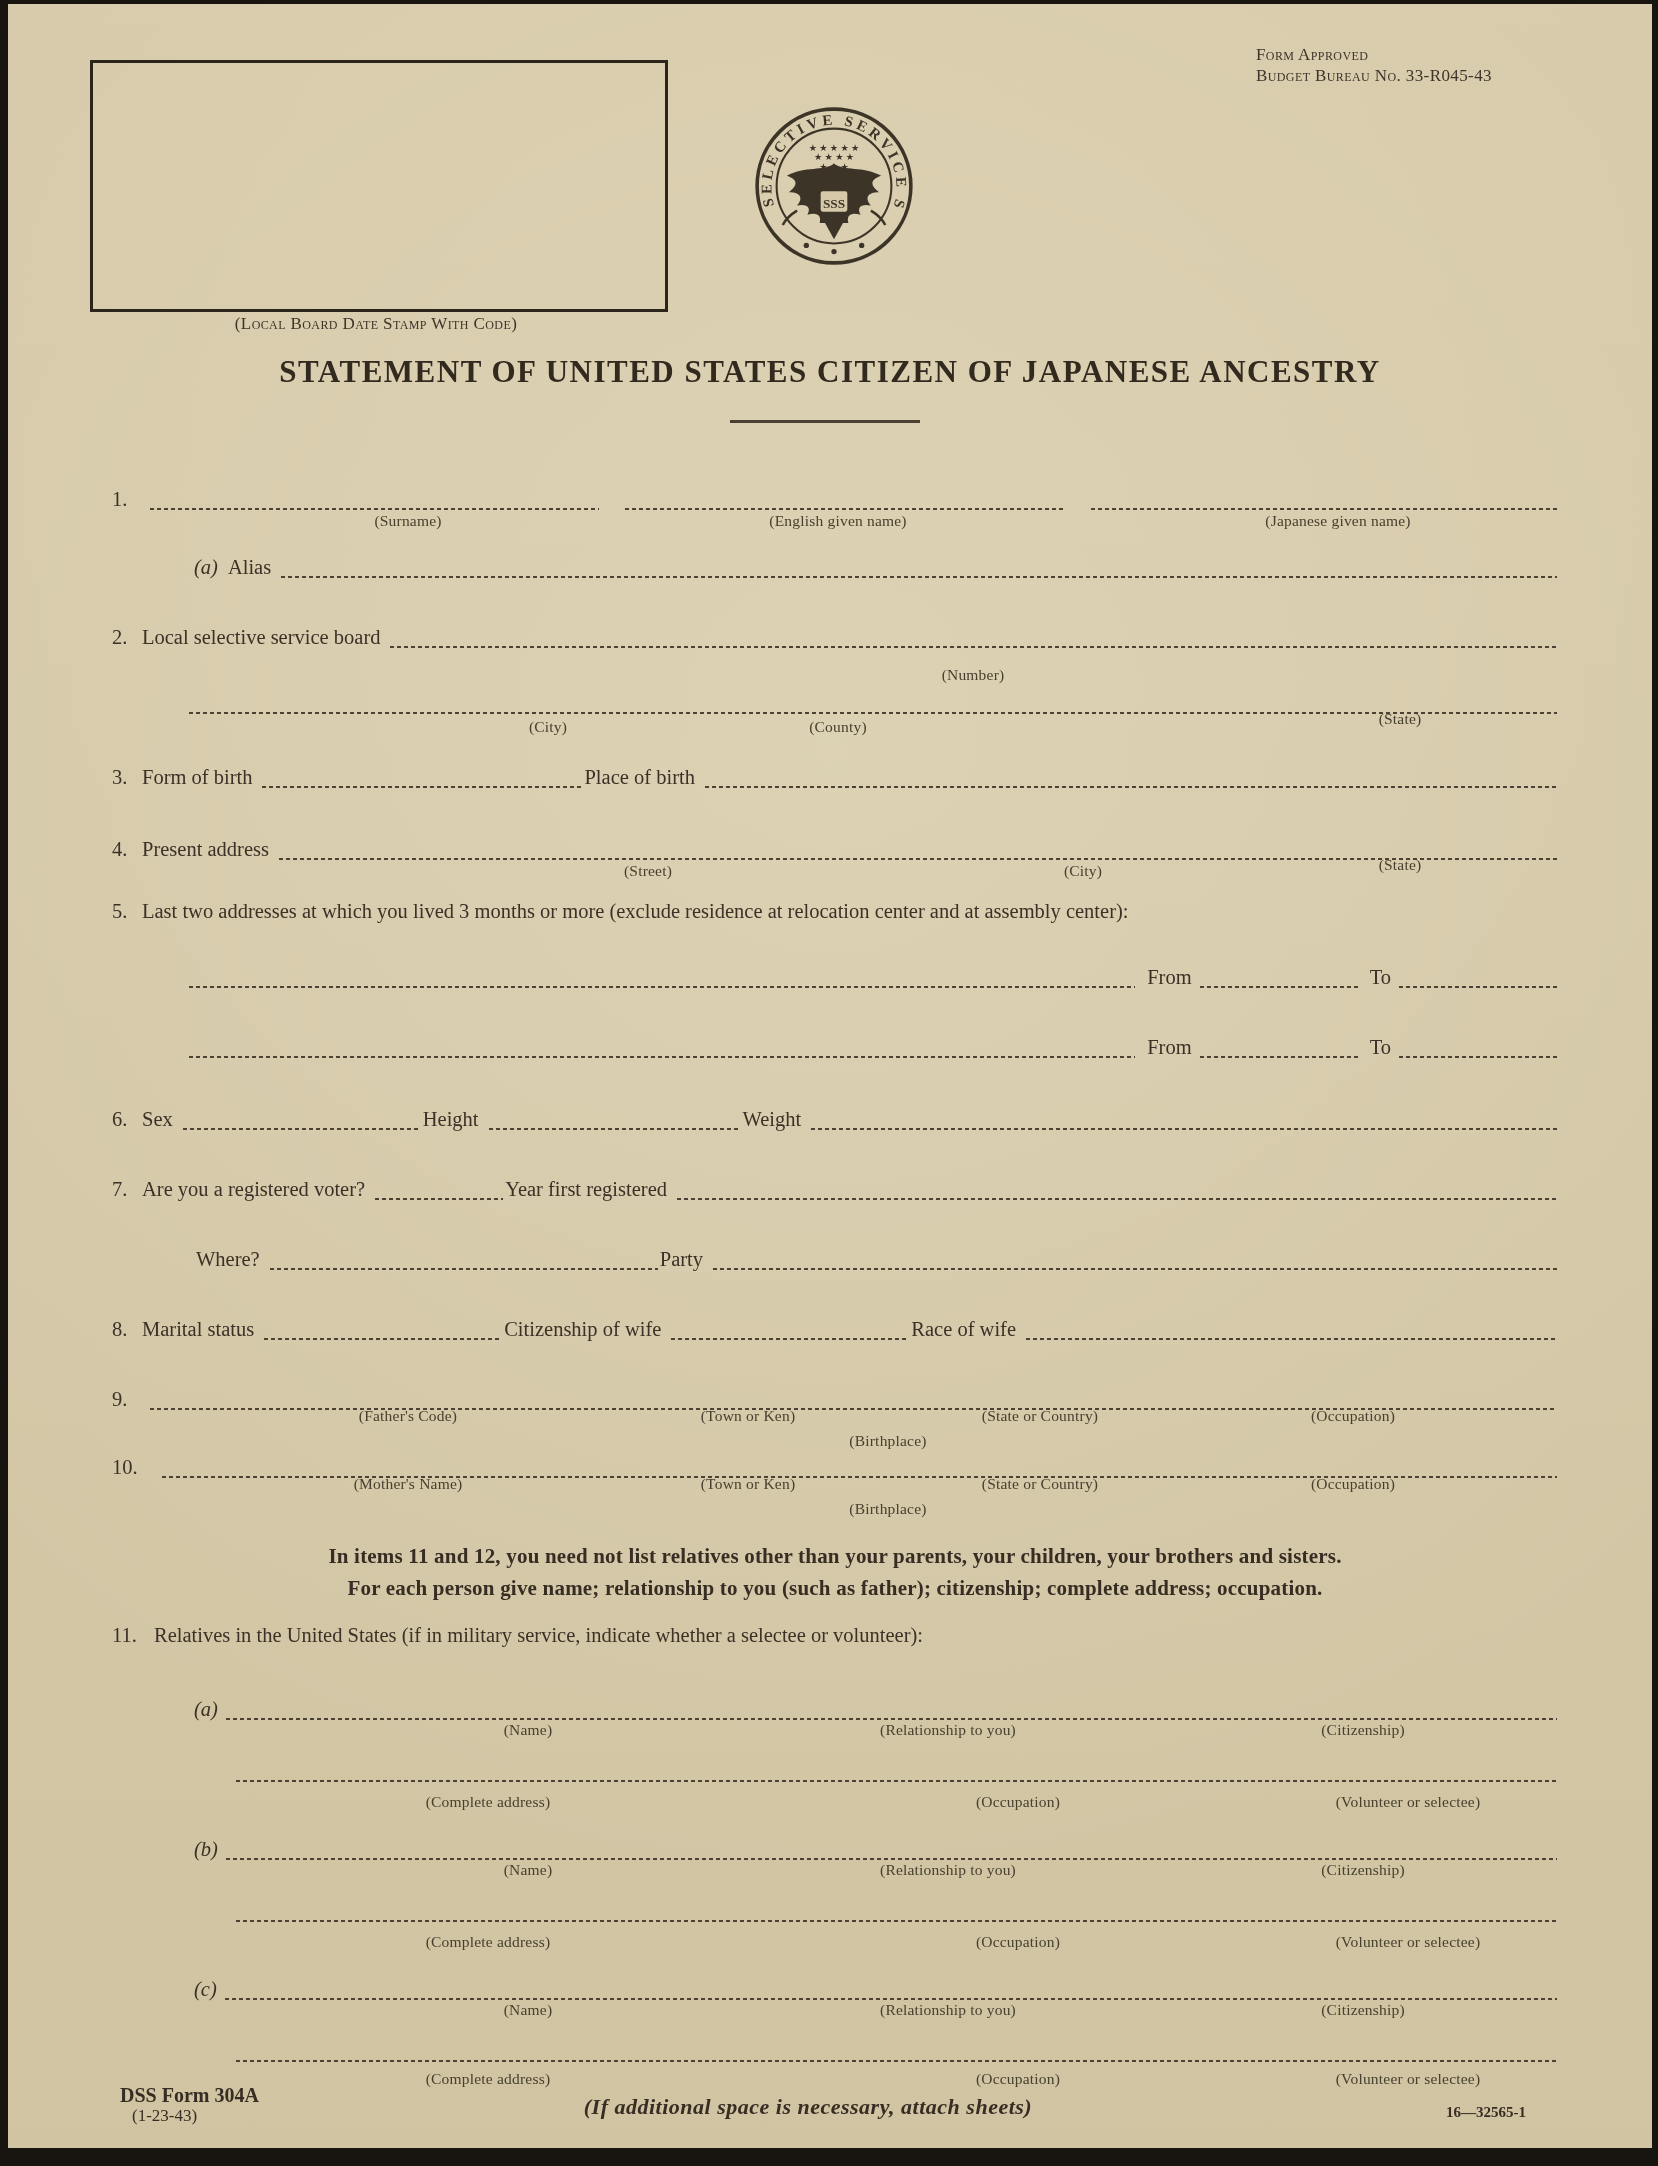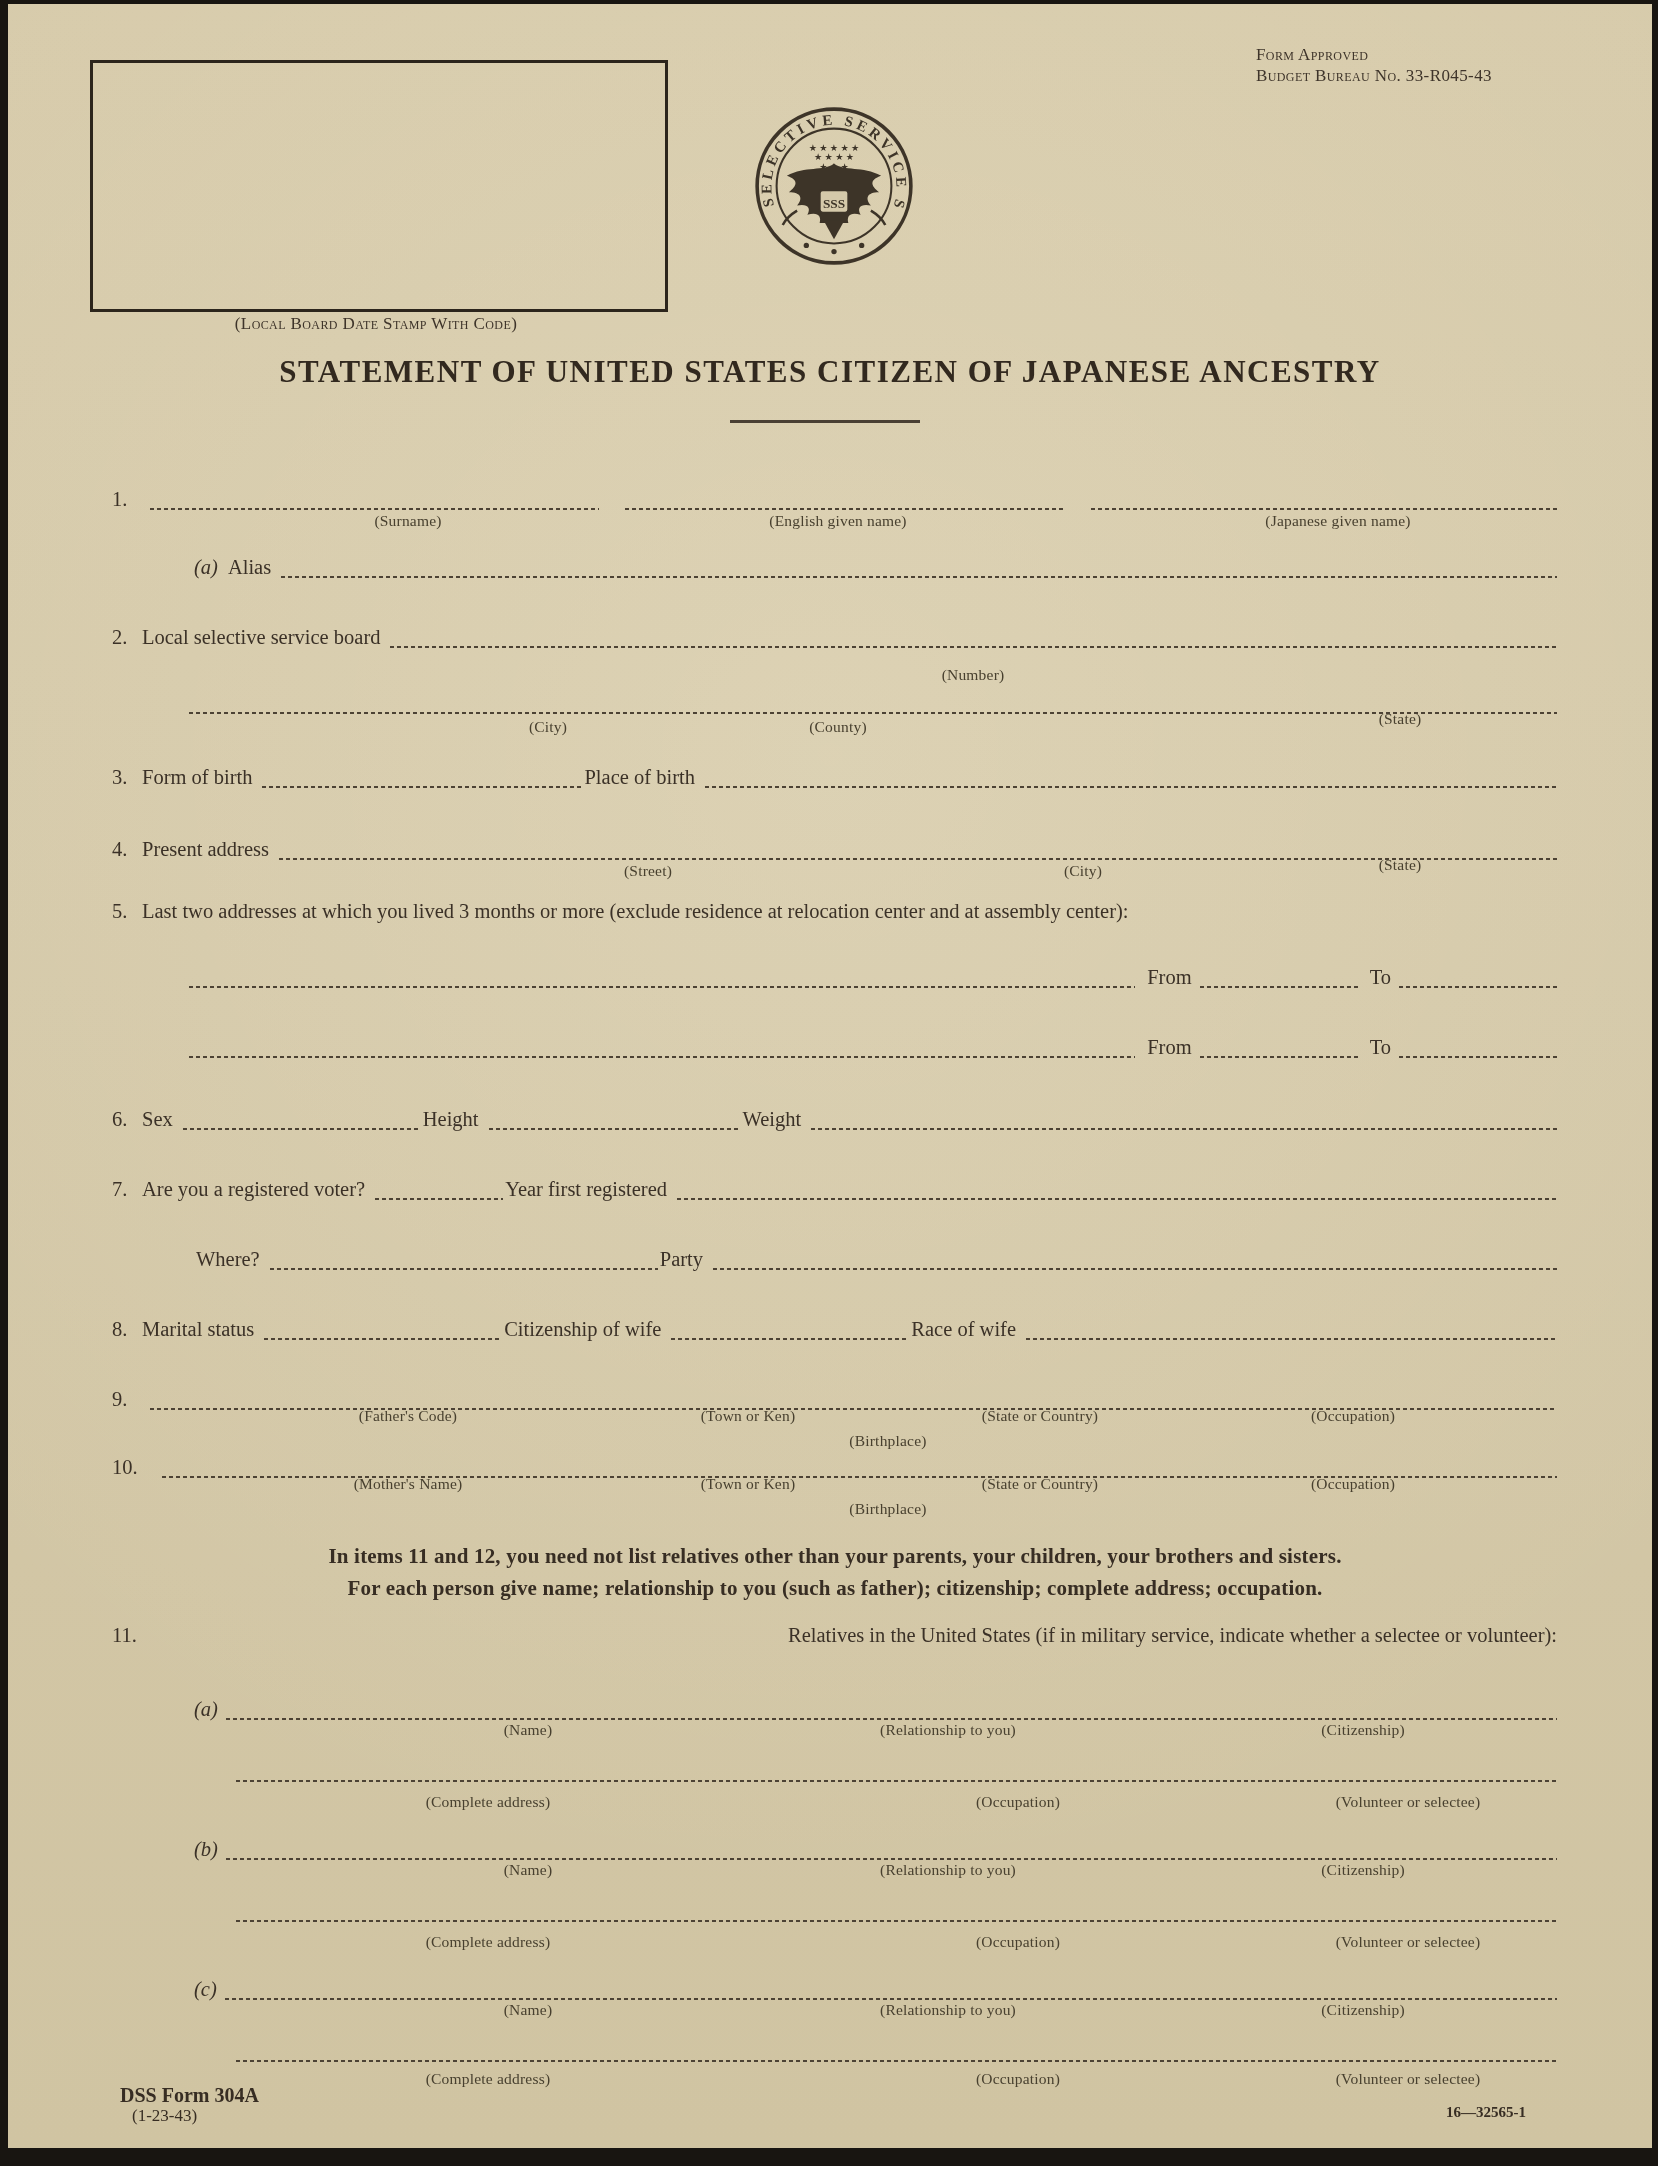--- a/index.html
+++ b/index.html
@@ -238,21 +238,21 @@
   </div>
   <span class="cap" style="top:1471px;left:400px;">(Mother's Name)</span>
   <span class="cap" style="top:1471px;left:740px;">(Town or Ken)</span>
   <span class="cap" style="top:1471px;left:1032px;">(State or Country)</span>
   <span class="cap" style="top:1471px;left:1345px;">(Occupation)</span>
   <span class="cap" style="top:1496px;left:880px;">(Birthplace)</span>
 
   <div class="note" style="top:1540px;">In items 11 and 12, you need not list relatives other than your parents, your children, your brothers and sisters.</div>
   <div class="note" style="top:1572px;">For each person give name; relationship to you (such as father); citizenship; complete address; occupation.</div>
 
-  <div class="row" style="top:1620px;left:104px;right:95px;justify-content:space-between;">
+  <div class="row" style="top:1620px;left:104px;right:95px;">
     <span class="num num10">11.</span>
     <span class="lbl">Relatives in the United States (if in military service, indicate whether a selectee or volunteer):</span>
   </div>
 
   <div class="row" style="top:1694px;left:186px;right:95px;">
     <span class="it">(a)</span>
     <span class="ld"></span>
   </div>
   <span class="cap" style="top:1717px;left:520px;">(Name)</span>
   <span class="cap" style="top:1717px;left:940px;">(Relationship to you)</span>
@@ -287,15 +287,16 @@
   <span class="cap" style="top:1997px;left:1355px;">(Citizenship)</span>
   <div class="row" style="top:2046px;left:228px;right:95px;">
     <span class="ld"></span>
   </div>
   <span class="cap" style="top:2066px;left:480px;">(Complete address)</span>
   <span class="cap" style="top:2066px;left:1010px;">(Occupation)</span>
   <span class="cap" style="top:2066px;left:1400px;">(Volunteer or selectee)</span>
 
   <div class="footer-form">DSS Form 304A</div>
   <div class="footer-date">(1-23-43)</div>
+  <div class="footer-note">(If additional space is necessary, attach sheets)</div>
   <div class="footer-code">16—32565-1</div>
 
 </div>
 
 </body></html>

